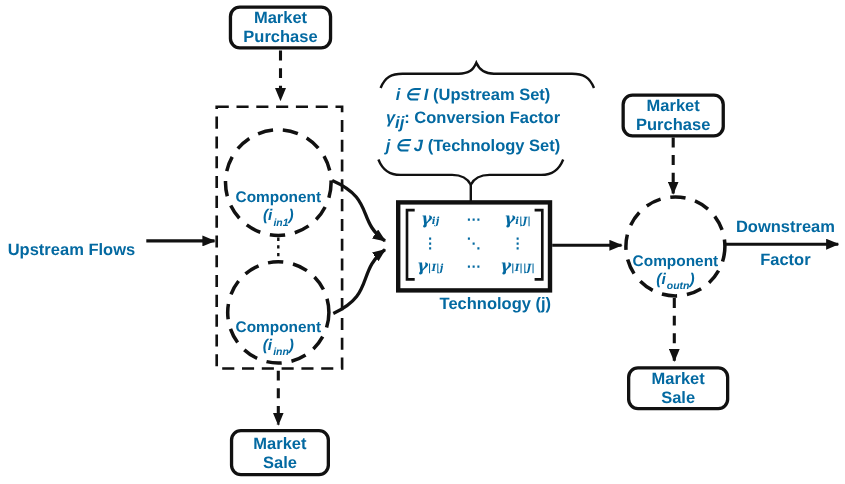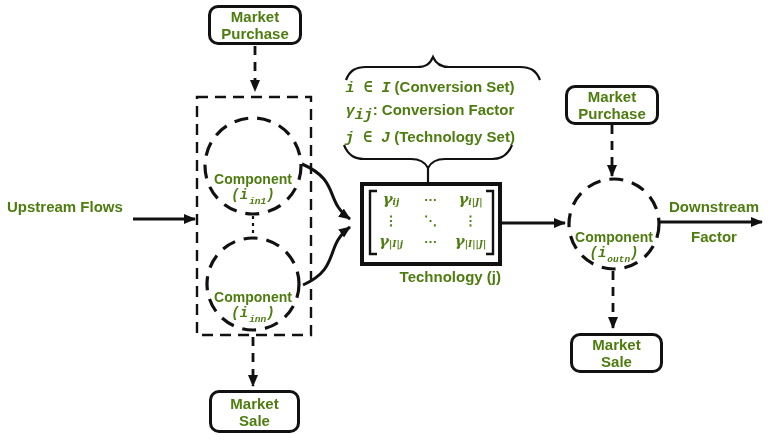--- a/index.html
+++ b/index.html
@@ -1,32 +1,32 @@
 <!DOCTYPE html>
 <html><head>
 <meta charset="utf-8">
 <style>
   html,body { margin:0; padding:0; background:#fff; }
   .stage {
     position:relative; width:768px; height:440px; background:#ffffff;
-    font-family:"Liberation Sans", sans-serif; color:#4d7c0f; overflow:hidden;
+    font-family:"Liberation Sans", sans-serif; color:#0369a1; overflow:hidden;
   }
   svg.lines { position:absolute; left:0; top:0; width:768px; height:440px; }
   .box {
     position:absolute; border:3px solid #111; border-radius:10px; background:#fff;
     display:flex; align-items:center; justify-content:center; text-align:center;
     font-weight:bold; font-size:15px; line-height:17px; box-sizing:border-box;
     padding:1px 6px;
   }
   .flow-label { position:absolute; font-weight:bold; font-size:15px; white-space:nowrap; }
   .dflow { position:absolute; width:106px; text-align:center; font-weight:bold; font-size:15px; }
   .circle-label {
     position:absolute; text-align:center; font-weight:bold; font-size:14px; line-height:16px;margin-top:23px;
   }
-  .math { font-family:Liberation Mono, monospace; font-style:italic; font-weight:bold; }
+  .math { font-family:Liberation Sans, sans-serif; font-style:italic; font-weight:bold; }
   .mathline { font-size:14px; }
   .supsub {
     display:inline-flex; flex-direction:row; align-items:flex-start;
     vertical-align:-5px; line-height:7.5px; font-size:9.5px; margin-left:1px;
   }
   .legend {
     position:absolute; left:340px; top:76px; width:180px; text-align:center;
     font-weight:bold; font-size:15px; line-height:21px; white-space:nowrap;
   }
   .legend .math { font-size:15px; }
@@ -92,21 +92,21 @@
     <line x1="613" y1="271" x2="613" y2="328" stroke="#111" stroke-width="2.8" stroke-dasharray="9 7" marker-end="url(#ah)"></line>
 
     <line x1="659" y1="222" x2="762" y2="222" stroke="#111" stroke-width="2.8" marker-end="url(#ah)"></line>
   </svg>
 
   <div class="box" style="left:208px; top:5px; width:94px; height:40px;">Market Purchase</div>
   <div class="box" style="left:565px; top:85px; width:94px; height:40px;">Market Purchase</div>
   <div class="box" style="left:209px; top:390px; width:91px; height:43px;">Market Sale</div>
   <div class="box" style="left:570px; top:333px; width:93px; height:40px;">Market Sale</div>
 
-  <div class="flow-label" style="left:7px; top:198px;">Upstream Flows</div>
+  <div class="flow-label" style="left:7px; top:219px;">Upstream Flows</div>
   <div class="dflow" style="left:661px; top:198px;">Downstream</div>
   <div class="dflow" style="left:661px; top:228px;">Factor</div>
 
   <div class="circle-label" style="left:205px; top:148px; width:96px;">
     <div>Component</div>
     <div class="math mathline"><span>(</span><span>i</span><span class="supsub">
           <span>in</span>
           <span>1</span>
         </span><span>)</span></div>
   </div>
@@ -121,21 +121,21 @@
 
   <div class="circle-label" style="left:566px; top:206px; width:96px;">
     <div>Component</div>
     <div class="math mathline"><span>(</span><span>i</span><span class="supsub">
           <span>out</span>
           <span>n</span>
         </span><span>)</span></div>
   </div>
 
   <div class="legend">
-    <div><span class="math">i ∈ I</span><span> (Conversion Set)</span></div>
+    <div><span class="math">i ∈ I</span><span> (Upstream Set)</span></div>
     <div><span class="math">γ</span><sub class="math">ij</sub><span>: Conversion Factor</span></div>
     <div><span class="math">j ∈ J</span><span> (Technology Set)</span></div>
   </div>
 
   <div class="matrix-grid">
     <div class="cell">
         <span>γ</span>
         <sub>ij</sub>
       </div>
     <div class="cell dots">

